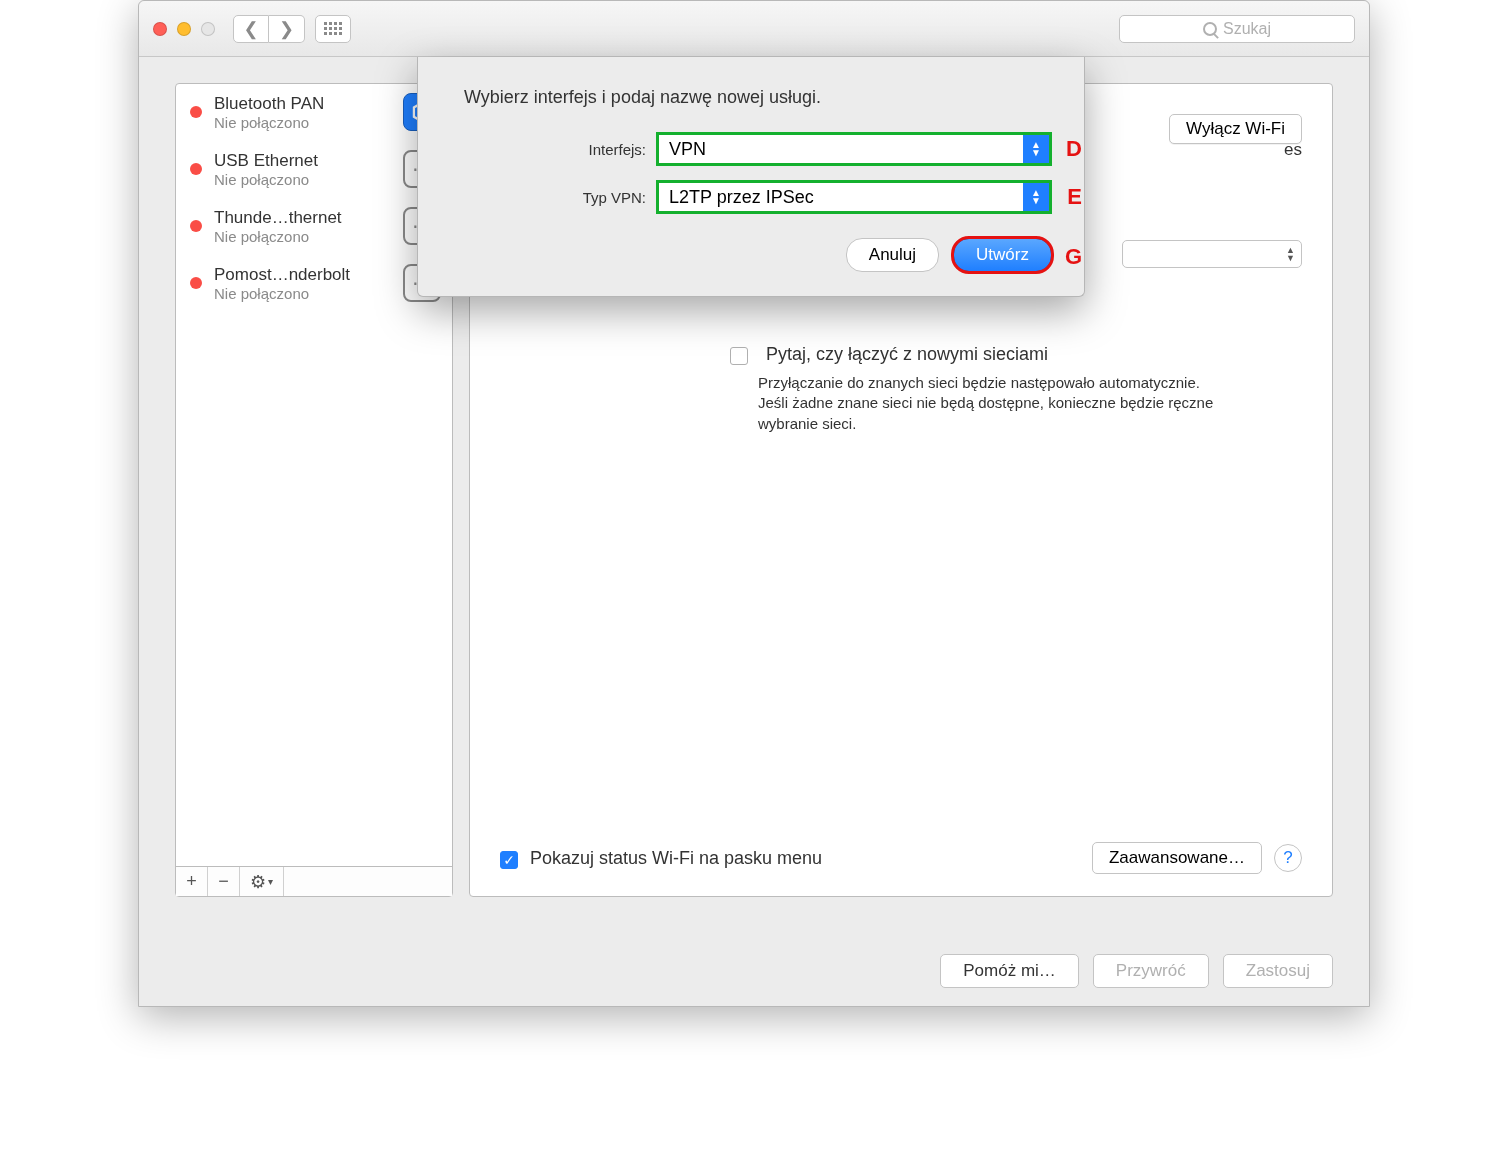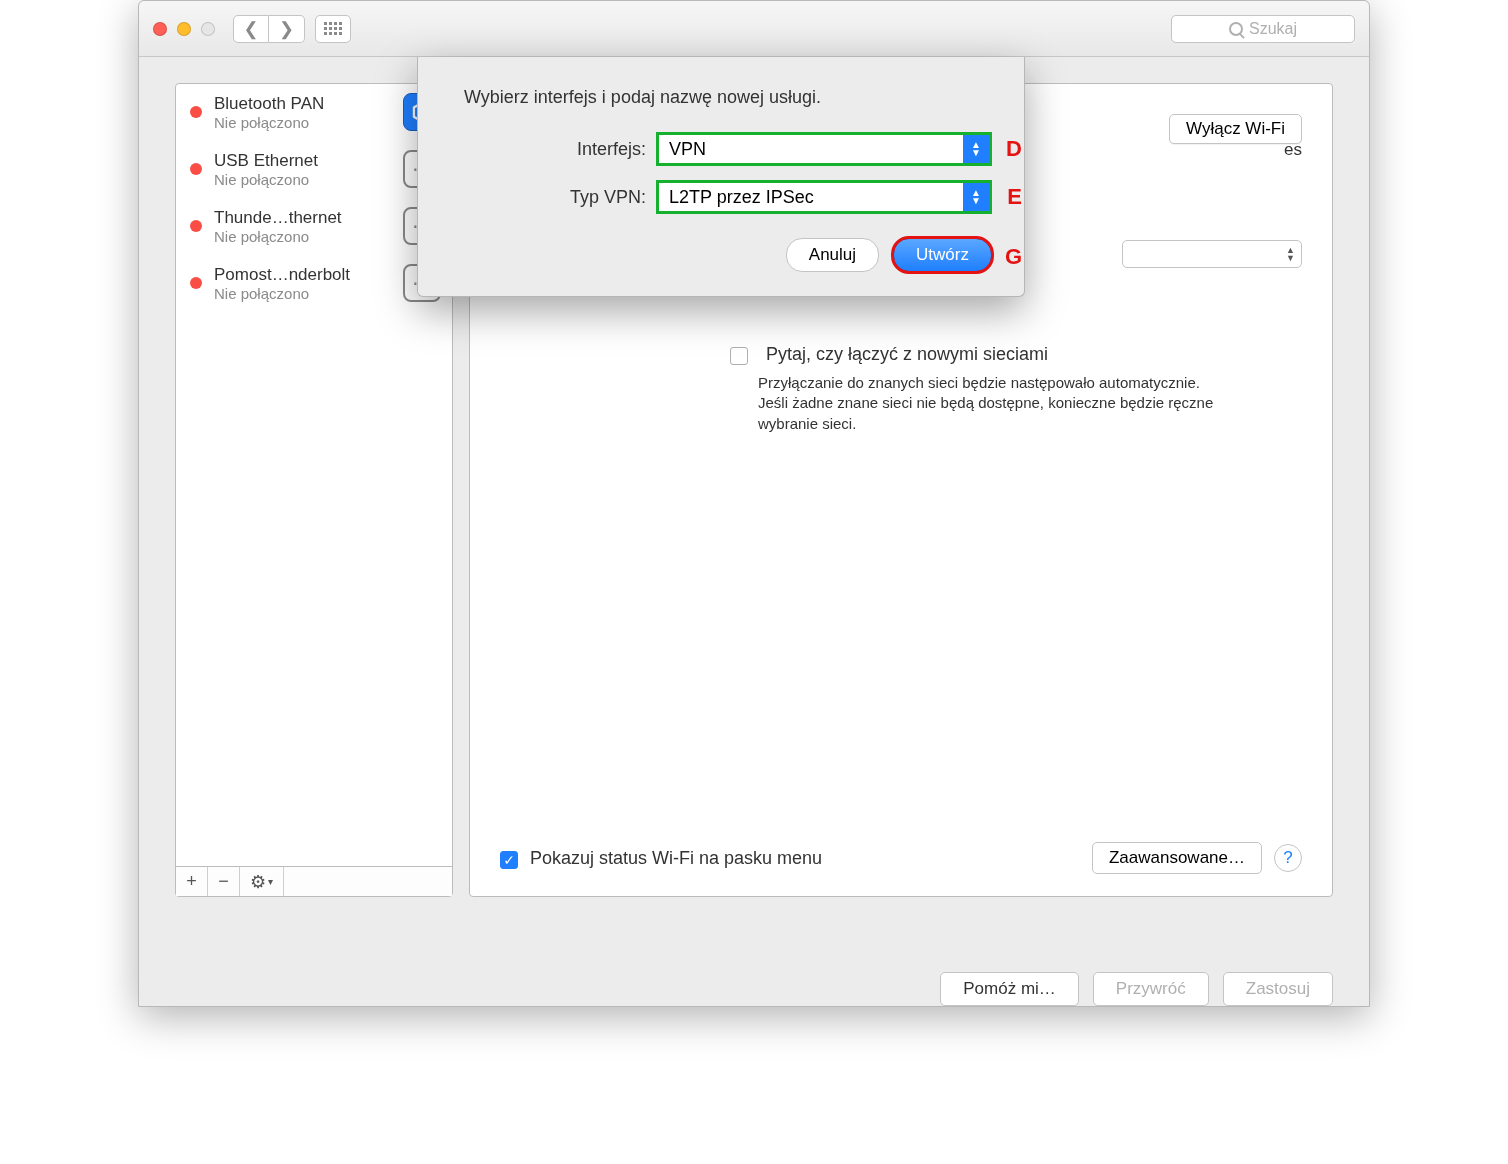--- a/index.html
+++ b/index.html
@@ -20,21 +20,21 @@
 .nav-btn { width: 36px; height: 28px; background: #fff; border: 1px solid #c4c4c4; display:flex; align-items:center; justify-content:center; color:#8a8a8a; font-size:18px; }
 .nav-btn:first-child { border-radius: 5px 0 0 5px; }
 .nav-btn:last-child { border-radius: 0 5px 5px 0; border-left:none; }
 
 .grid-btn { width: 36px; height: 28px; margin-left: 10px; background:#fff; border:1px solid #c4c4c4; border-radius:5px; display:flex; align-items:center; justify-content:center; }
 .grid-icon { display:grid; grid-template-columns:repeat(4,3px); grid-template-rows:repeat(3,3px); gap:2px; }
 .grid-icon span { background:#8a8a8a; width:3px; height:3px; }
 
 .window-title { position:absolute; left:0; right:0; text-align:center; font-size:17px; color:#4a4a4a; pointer-events:none; }
 
-.search-box { margin-left:auto; width:184px; height:28px; background:#fff; border:1px solid #c4c4c4; border-radius:5px; display:flex; align-items:center; justify-content:center; gap:6px; color:#b0b0b0; font-size:16px; }
+.search-box { margin-left:auto; width:236px; height:28px; background:#fff; border:1px solid #c4c4c4; border-radius:5px; display:flex; align-items:center; justify-content:center; gap:6px; color:#b0b0b0; font-size:16px; }
 .search-icon { width:14px; height:14px; border:2px solid #b0b0b0; border-radius:50%; position:relative; }
 .search-icon::after { content:''; position:absolute; width:6px; height:2px; background:#b0b0b0; bottom:-3px; right:-4px; transform:rotate(45deg); }
 
 .content-area { padding: 26px 36px 20px 36px; display:flex; gap:16px; height: 860px; }
 
 .sidebar-panel { width: 278px; background:#fff; border:1px solid #bcbcbc; border-radius:4px; display:flex; flex-direction:column; }
 .svc-list { flex:1; overflow:hidden; }
 .svc-item { display:flex; align-items:center; padding:8px 10px 8px 14px; gap:12px; border-bottom:1px solid transparent; }
 .svc-item.selected { background:#e9e9e9; }
 .status-dot { width:12px; height:12px; border-radius:50%; flex-shrink:0; }
@@ -71,29 +71,29 @@
 .checkbox { width:18px; height:18px; border:1px solid #b0b0b0; border-radius:3px; background:#fff; flex-shrink:0; margin-top:3px; }
 .checkbox.checked { background:#1f7fff; border-color:#1f7fff; color:#fff; display:flex; align-items:center; justify-content:center; font-size:14px; }
 .ask-text { font-size:18px; color:#333; }
 .ask-desc { margin-top:8px; margin-left:258px; font-size:15px; color:#333; max-width:460px; line-height:1.35; }
 
 .bottom-row { position:absolute; bottom:22px; left:30px; right:30px; display:flex; align-items:center; gap:12px; }
 .bottom-row .spacer { flex:1; }
 .adv-btn { padding:5px 16px; background:#fff; border:1px solid #c4c4c4; border-radius:5px; font-size:17px; }
 .help-btn { width:28px; height:28px; border-radius:50%; border:1px solid #c4c4c4; background:#fff; color:#1f7fff; font-size:17px; display:flex; align-items:center; justify-content:center; }
 
-.window-footer { position:absolute; bottom:0; right:36px; display:flex; gap:14px; }
+.window-footer { position:absolute; bottom:18px; right:36px; display:flex; gap:14px; }
 .footer-btn { padding:6px 22px; background:#fff; border:1px solid #c4c4c4; border-radius:5px; font-size:17px; color:#333; }
 .footer-btn.disabled { color:#b0b0b0; }
 
 
-.sheet { position:absolute; top:56px; left:278px; width:608px; background:#ececec; border:1px solid #b6b6b6; border-top:none; border-radius:0 0 6px 6px; box-shadow:0 14px 40px rgba(0,0,0,0.35); padding:30px 32px 24px 32px; z-index:100; }
+.sheet { position:absolute; top:56px; left:278px; width:668px; background:#ececec; border:1px solid #b6b6b6; border-top:none; border-radius:0 0 6px 6px; box-shadow:0 14px 40px rgba(0,0,0,0.35); padding:30px 32px 24px 32px; z-index:100; }
 .sheet-title { font-size:18px; color:#333; text-align:left; margin-bottom:24px; margin-left:14px; }
 .form-row { display:flex; align-items:center; margin-bottom:14px; gap:10px; }
-.form-label { width:196px; text-align:right; font-size:18px; color:#333; }
+.form-label { width:196px; text-align:right; font-size:15px; color:#333; }
 .form-control { flex:1; position:relative; }
 .select-box { height:34px; border:3px solid #14b02e; background:#fff; display:flex; align-items:center; padding:0 10px; font-size:18px; position:relative; }
 .select-handle { position:absolute; right:0; top:0; bottom:0; width:26px; background:#1f7fff; display:flex; flex-direction:column; align-items:center; justify-content:center; color:#fff; font-size:10px; line-height:8px; }
 .text-input { height:34px; border:3px solid #14b02e; background:#fff; display:flex; align-items:center; padding:0 8px; font-size:18px; }
 .text-input .selected-text { background:#b3d7ff; padding:0 2px; }
 .annot { position:absolute; right:-30px; top:4px; font-size:22px; font-weight:bold; color:#e51212; }
 .sheet-buttons { display:flex; justify-content:flex-end; gap:14px; margin-top:24px; position:relative; }
 .sheet-btn { padding:6px 22px; border-radius:16px; font-size:17px; border:1px solid #c4c4c4; background:#fff; }
 .sheet-btn.primary { background:linear-gradient(#5aa7ff,#1f7fff); color:#fff; border:1px solid #175fc0; outline:3px solid #e51212; outline-offset:-1px; }
 .annot-g { position:absolute; right:-30px; top:6px; font-size:22px; font-weight:bold; color:#e51212; }

